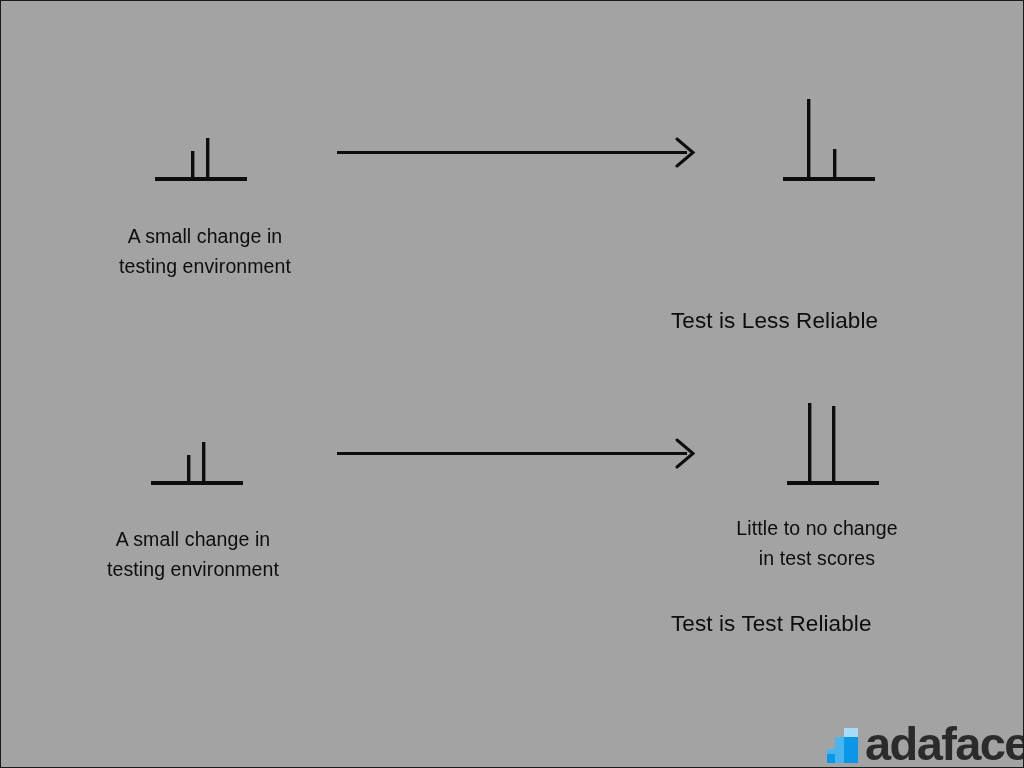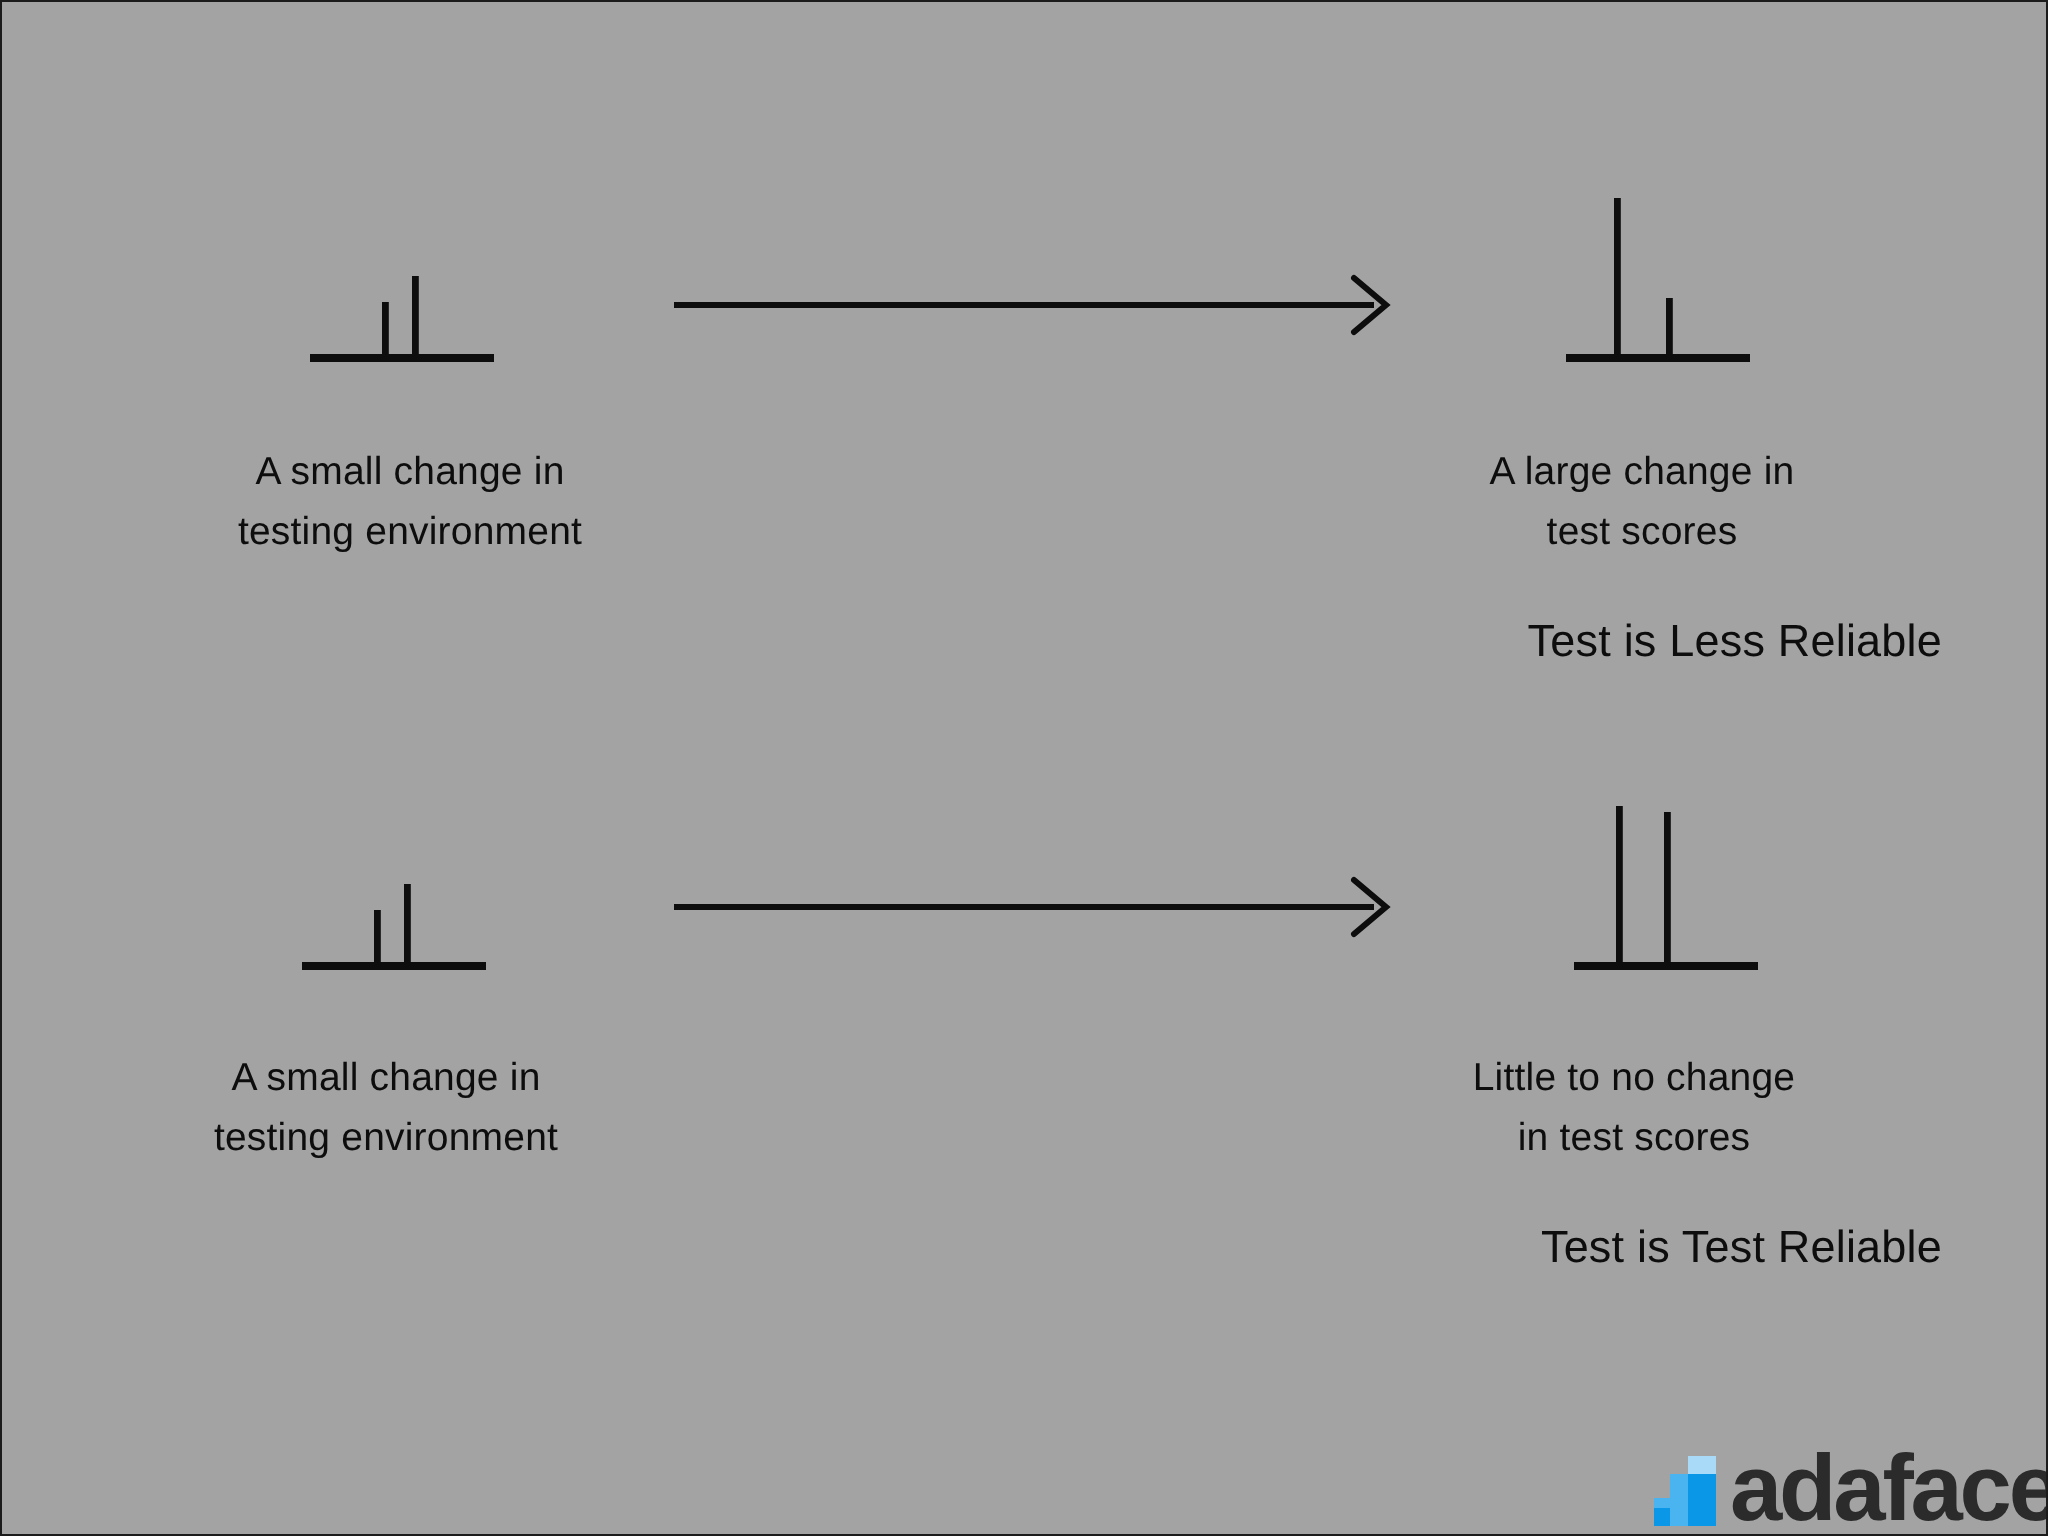--- a/index.html
+++ b/index.html
@@ -36,21 +36,21 @@
     position: absolute;
     text-align: center;
     font-size: 19.5px;
     line-height: 30px;
     color: #0d0d0d;
     letter-spacing: 0.1px;
     white-space: pre-line;
   }
   .verdict {
     position: absolute;
-    text-align: right;
+    text-align: left;
     font-size: 22.5px;
     line-height: 30px;
     color: #0d0d0d;
     letter-spacing: 0.1px;
     white-space: nowrap;
   }
 
   
   .logo {
     position: absolute;
@@ -100,22 +100,20 @@
 
       <rect x="24" y="6" width="3.4" height="78" fill="#0d0d0d"></rect>
 
       <rect x="50" y="56" width="3.4" height="28" fill="#0d0d0d"></rect>
     </svg>
   </div>
 
   <div class="caption" style="left:64px; top:220px; width:280px;">A small change in
 testing environment</div>
 
-  <div class="caption" style="left:690px; top:220px; width:260px;">A large change in
-test scores</div>
 
   <div class="verdict" style="left:670px; top:305px; width:300px;">Test is Less Reliable</div>
 
   <div class="chart" style="left:146px; top:432px;">
     <svg width="100" height="56" viewBox="0 0 100 56" aria-hidden="true">
       <rect x="4" y="48" width="92" height="4" fill="#0d0d0d"></rect>
       <rect x="40" y="22" width="3.4" height="26" fill="#0d0d0d"></rect>
       <rect x="55" y="9" width="3.4" height="39" fill="#0d0d0d"></rect>
     </svg>
   </div>
@@ -131,21 +129,21 @@
     <svg width="100" height="92" viewBox="0 0 100 92" aria-hidden="true">
       <rect x="0" y="84" width="92" height="4" fill="#0d0d0d"></rect>
       <rect x="21" y="6" width="3.4" height="78" fill="#0d0d0d"></rect>
       <rect x="45" y="9" width="3.4" height="75" fill="#0d0d0d"></rect>
     </svg>
   </div>
 
   <div class="caption" style="left:52px; top:523px; width:280px;">A small change in
 testing environment</div>
 
-  <div class="caption" style="left:686px; top:523px; width:260px;">Little to no change
+  <div class="caption" style="left:686px; top:512px; width:260px;">Little to no change
 in test scores</div>
 
   <div class="verdict" style="left:670px; top:608px; width:300px;">Test is Test Reliable</div>
 
   <div class="logo">
     <span class="logo-mark-wrap">
       <svg class="logo-mark" width="31" height="35" viewBox="0 0 31 35" aria-hidden="true">
 
         <rect x="17" y="0" width="14" height="10" fill="#a9dbf8"></rect>
 

